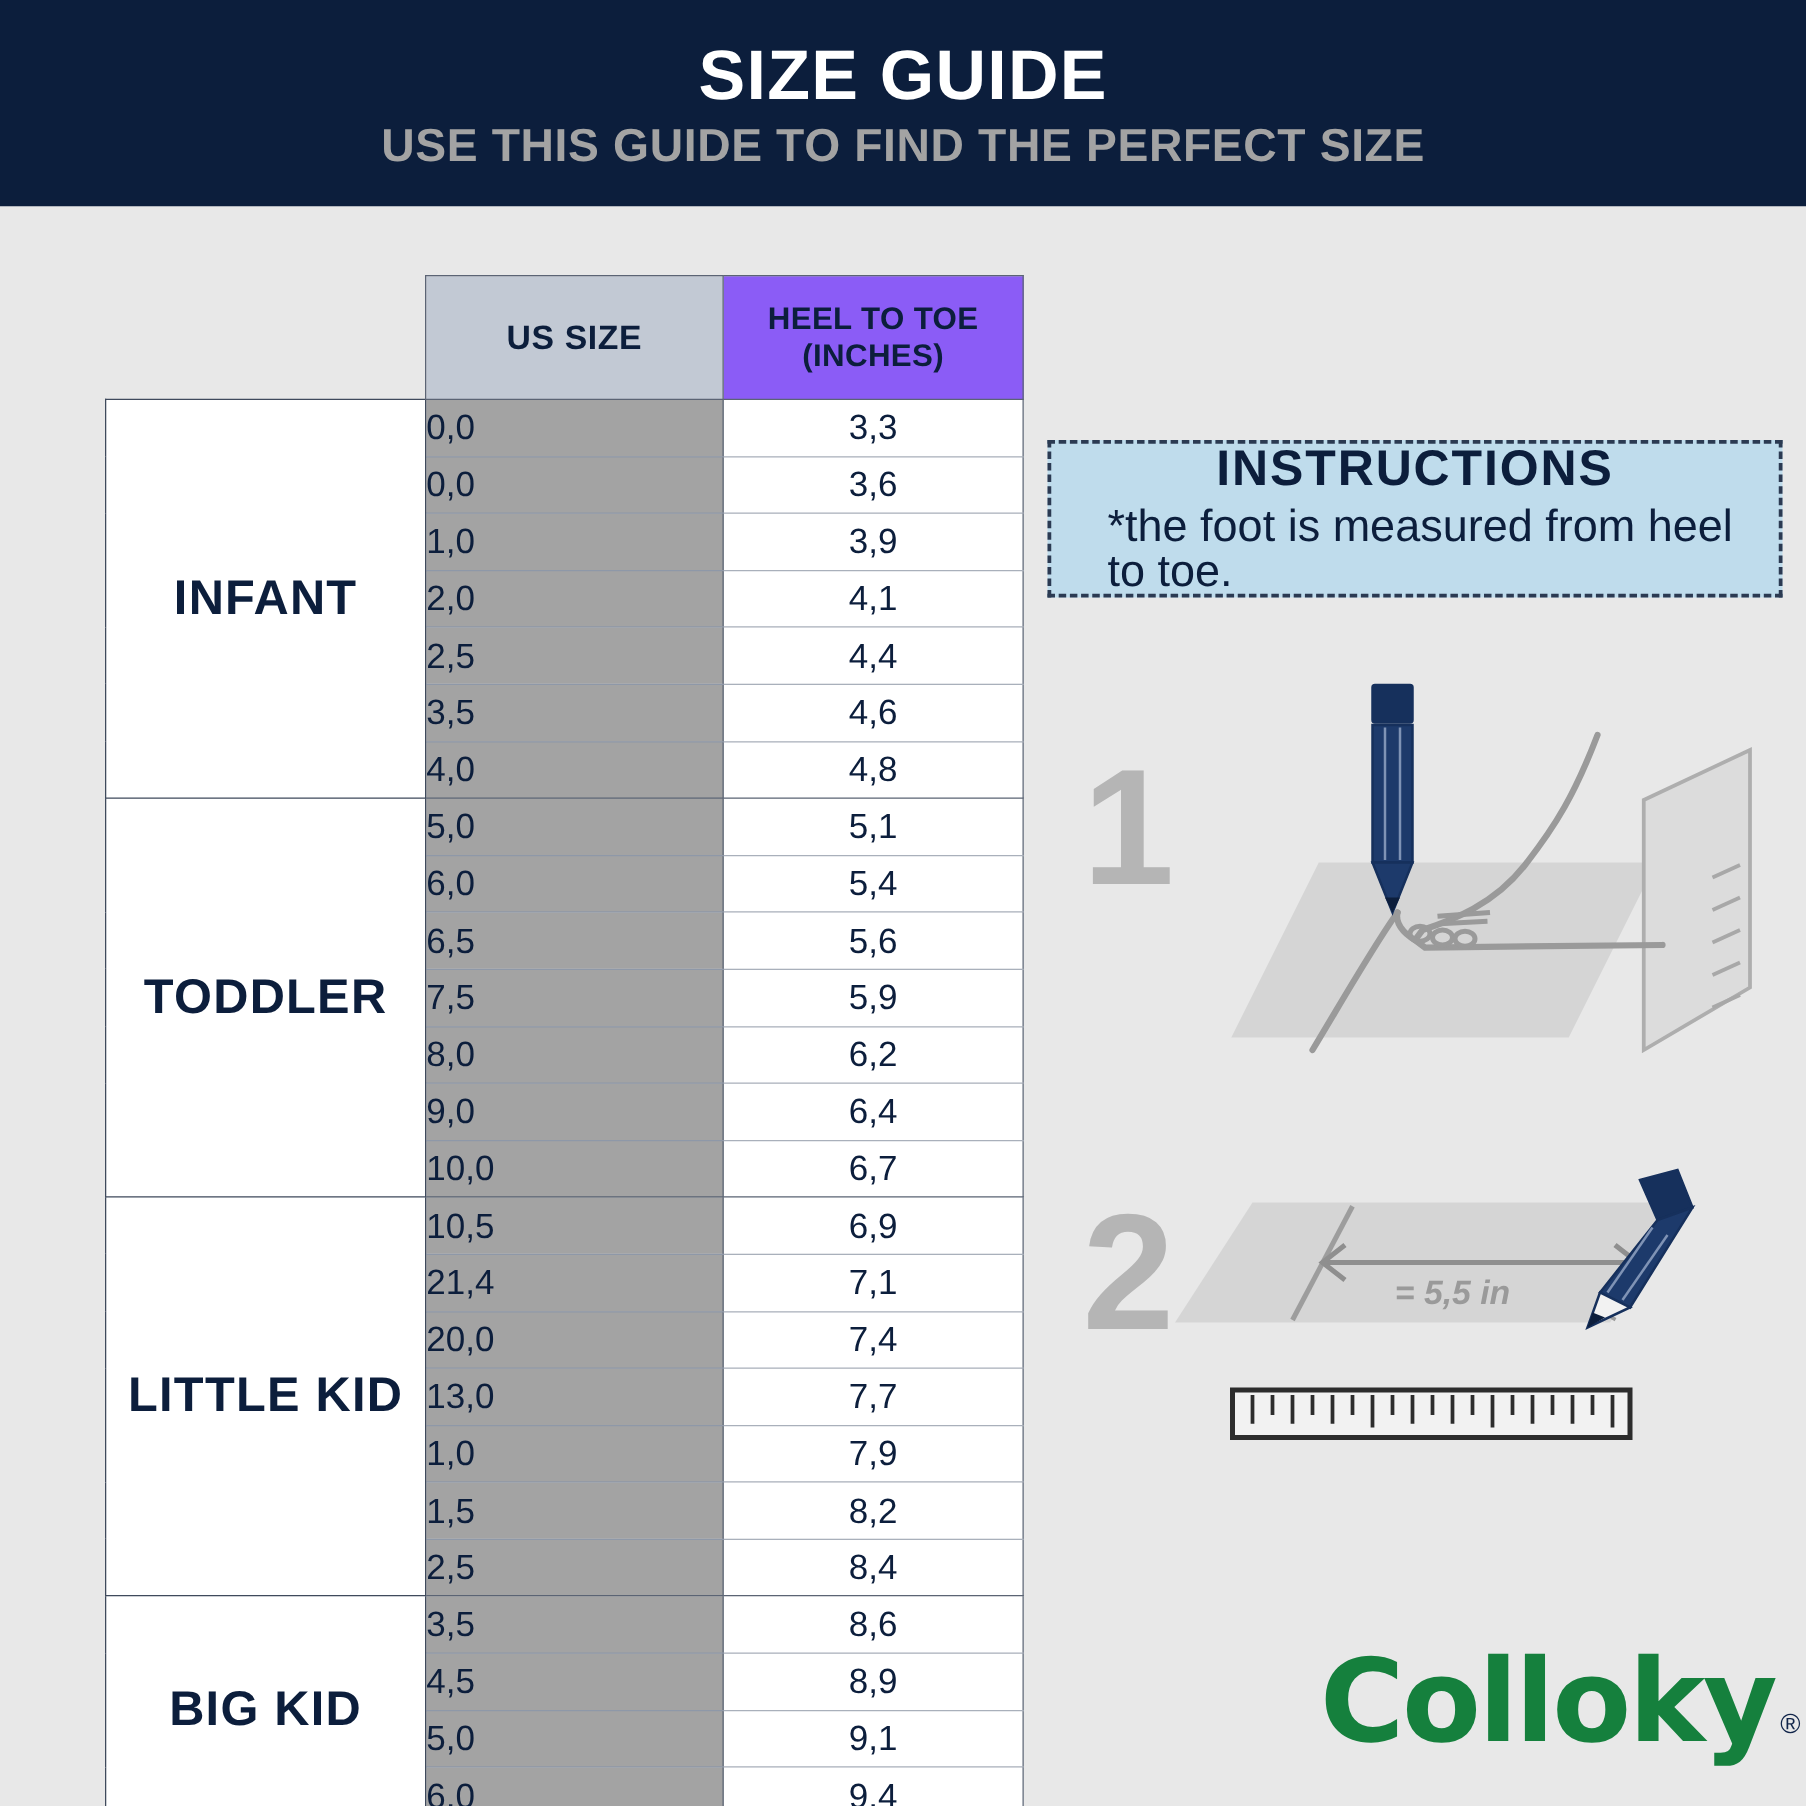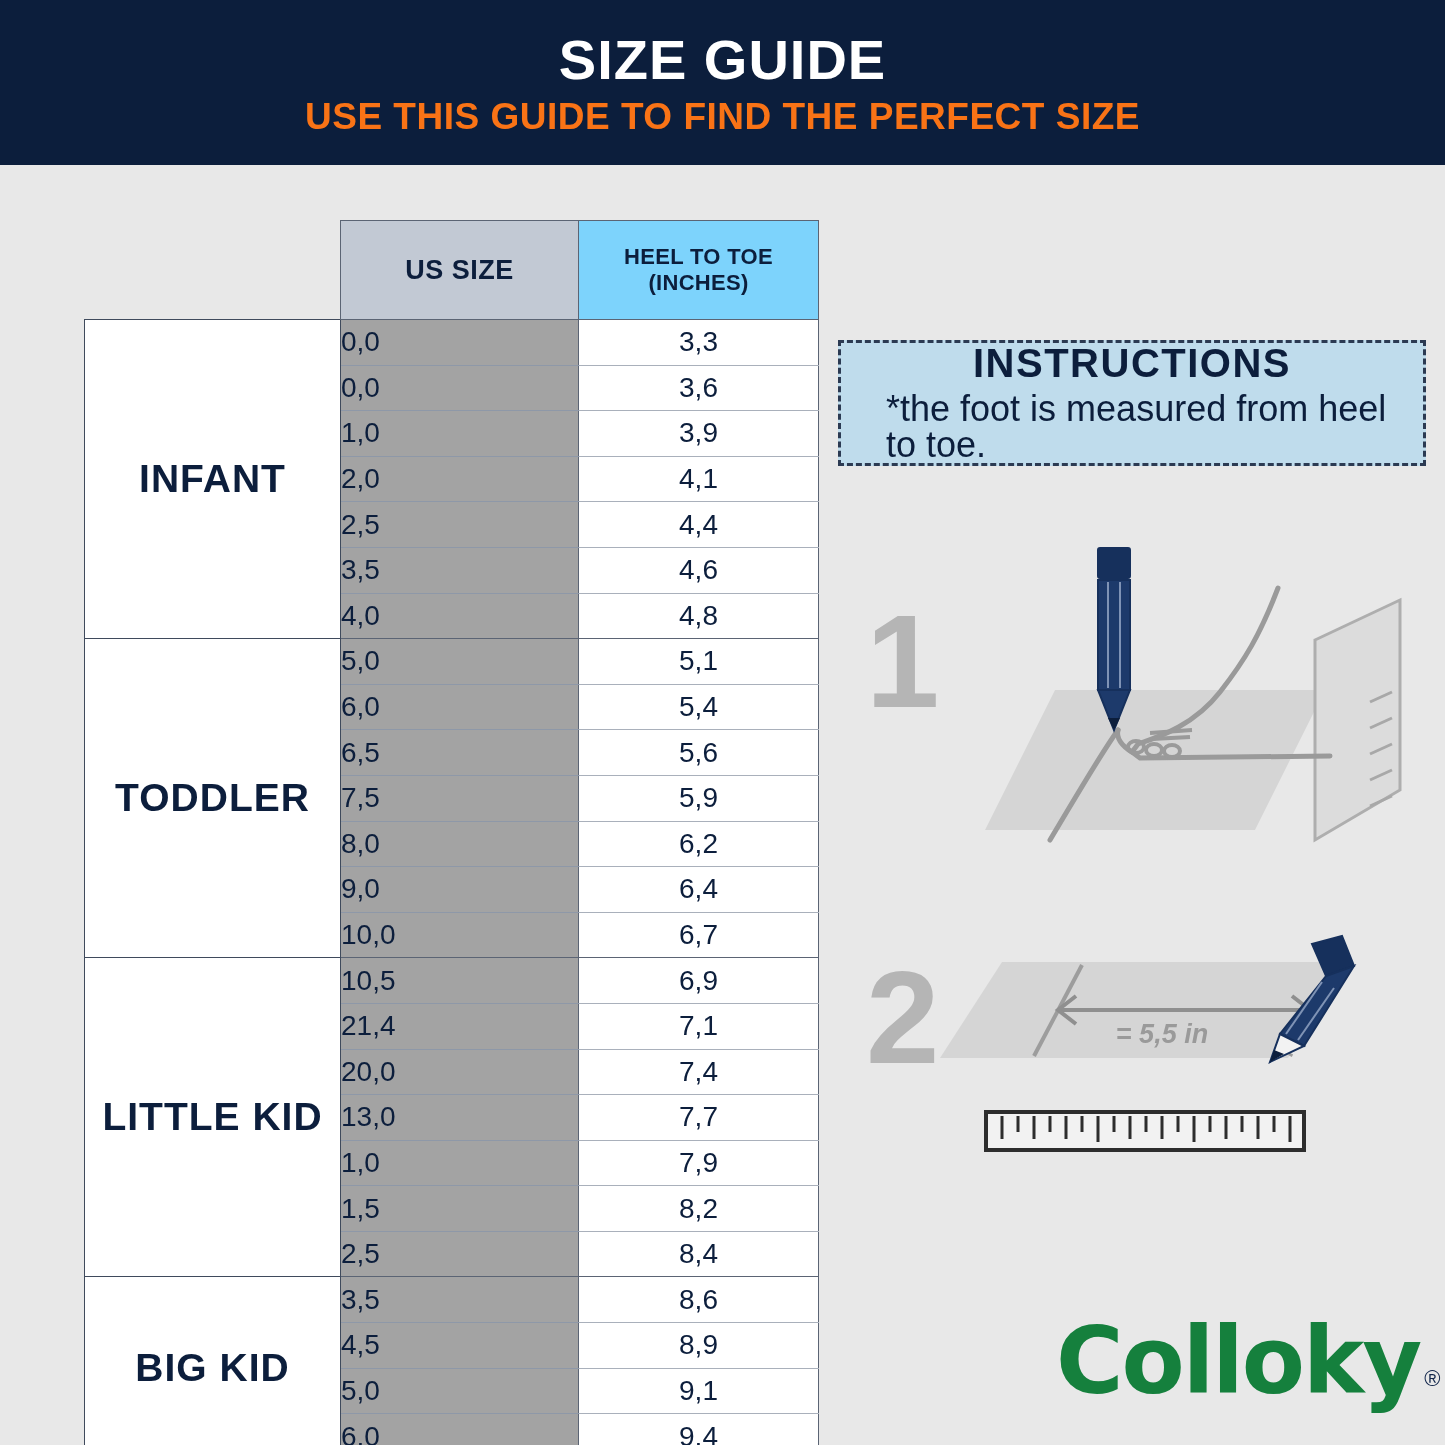--- a/index.html
+++ b/index.html
@@ -17,21 +17,21 @@
     position:absolute;left:0;top:0;width:1445px;height:165px;
     background:#0c1e3c;
     display:flex;flex-direction:column;align-items:center;justify-content:center;
     box-sizing:border-box;padding-top:4px;
   }
   #header-title{
     color:#ffffff;font-weight:bold;font-size:56px;letter-spacing:1px;
     line-height:1.05;text-transform:uppercase;
   }
   #header-subtitle{
-    color:#f97316;font-weight:bold;font-size:37px;letter-spacing:0.5px;
+    color:#a3a3a3;font-weight:bold;font-size:37px;letter-spacing:0.5px;
     line-height:1.15;text-transform:uppercase;margin-top:6px;
   }
 
   
   #size-table{
     position:absolute;left:84px;top:192px;width:734px;
     border-collapse:collapse;
     table-layout:fixed;
     margin-top:28px;
   }
@@ -47,24 +47,24 @@
     background:#e8e8e8;border:none;height:98px;
   }
   .hdr-us{
     background:#c2c9d4;
     border:1.5px solid #5b6474;
     text-align:center;vertical-align:middle;
     font-weight:bold;font-size:27px;letter-spacing:0.5px;
     height:98px;
   }
   .hdr-heel{
-    background:#7dd3fc;
+    background:#8b5cf6;
     border:1.5px solid #5b6474;
     text-align:center;vertical-align:middle;
-    font-weight:bold;font-size:22px;letter-spacing:0.3px;line-height:1.2;
+    font-weight:bold;font-size:25px;letter-spacing:0.3px;line-height:1.2;
     height:98px;
   }
 
   
   .cat-cell{
     background:#ffffff;
     border:1.5px solid #3f4a5c;
     text-align:center;vertical-align:middle;
     font-weight:bold;font-size:39px;letter-spacing:1px;
   }
@@ -88,21 +88,21 @@
     text-align:center;vertical-align:middle;
     font-size:28px;height:44.6px;
   }
   tr.grp-first .us-cell{border-top:1.5px solid #5b6474;}
   tr.grp-first .heel-cell{border-top:1.5px solid #5b6474;}
   tr.grp-last .us-cell{border-bottom:1.5px solid #5b6474;}
   tr.grp-last .heel-cell{border-bottom:1.5px solid #5b6474;}
 
   
   #instructions-box{
-    position:absolute;left:838px;top:340px;width:588px;height:126px;
+    position:absolute;left:838px;top:352px;width:588px;height:126px;
     background:#bfdcec;
     border:3px dashed #2b3a52;
     box-sizing:border-box;
     display:flex;flex-direction:column;align-items:center;justify-content:center;
   }
   #instructions-title{
     font-weight:bold;font-size:40px;letter-spacing:1.5px;line-height:1;
   }
   #instructions-note{
     font-size:36px;margin-top:8px;line-height:1;margin-left:45px;

